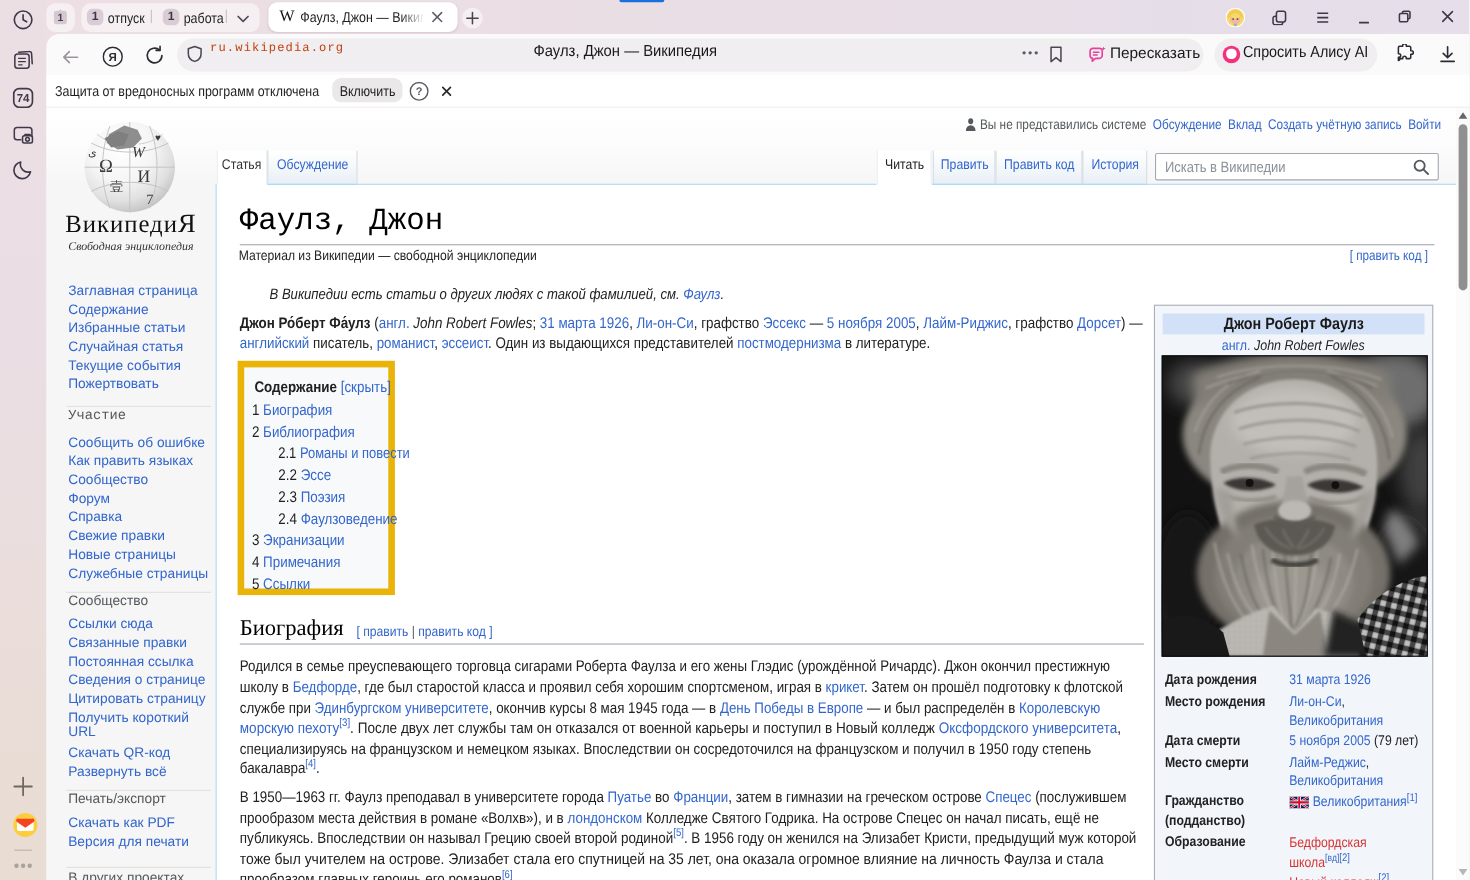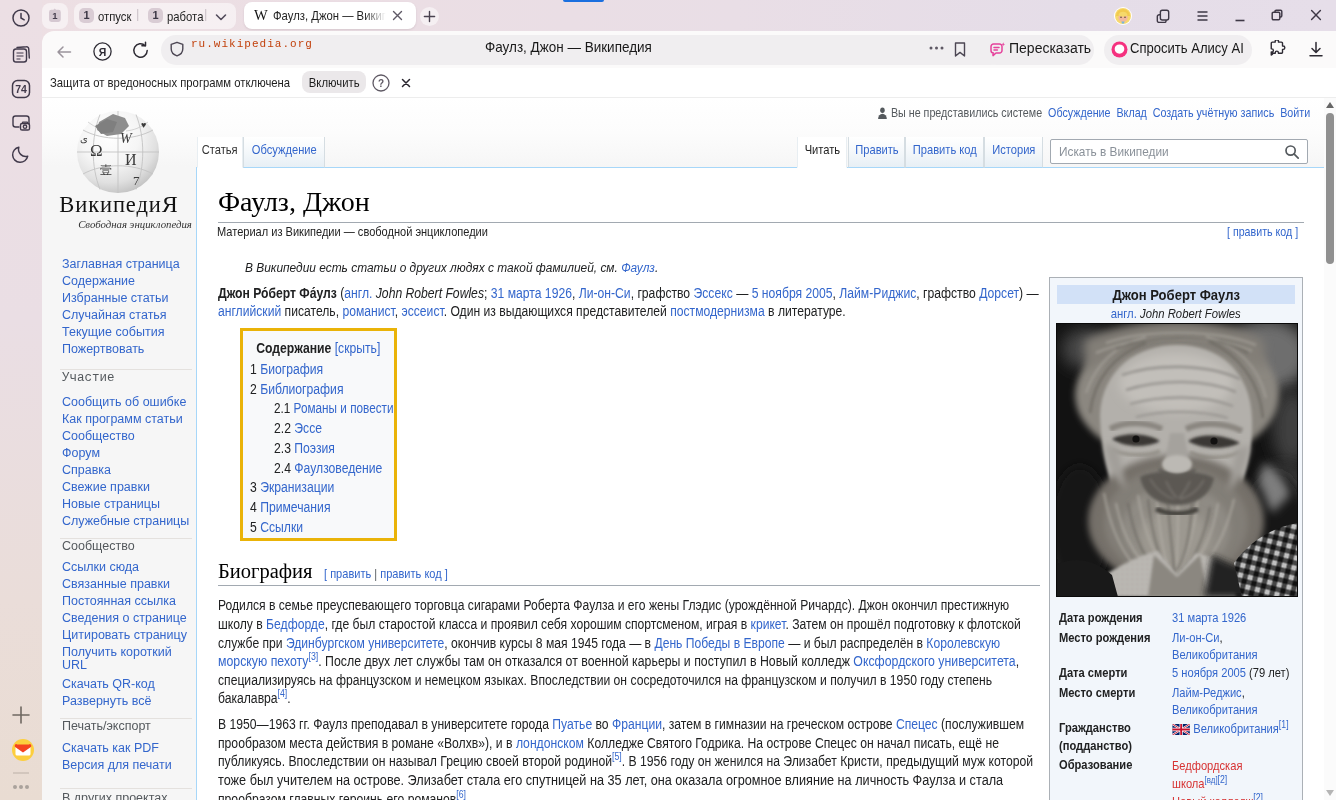--- a/index.html
+++ b/index.html
@@ -35,21 +35,21 @@
 .wtab { position:absolute; top:39px; height:31px; font-size:12.8px; text-align:center; z-index:2; white-space:nowrap;
   background:linear-gradient(180deg,#ffffff 0%,#f3f7fa 55%,#e7eff5 100%); border:1px solid #d5dde2; border-bottom:1px solid #a7d7f9; color:#3366cc; line-height:26px; border-top:none;}
 .wtab.sel { background:#fff; color:#222; border-bottom:1px solid #fff; border-top:none; border-left-color:#e8eef2; border-right-color:#e8eef2;}
 .searchwrap { position:absolute; top:41px; left:1008px; width:258px; height:25px; background:#fff; border:1px solid #a2a9b1; border-radius:2px; z-index:2; }
 .searchwrap span { position:absolute; left:8px; top:4px; color:#8a9199; font-size:13.6px; }
 
 .wnav { position:absolute; left:0; top:0; width:154px; font-size:12px; }
 .wnav a { display:block; color:#3366cc; margin:0 0 4.6px 0; line-height:12.5px;}
 
 .serif { font-family:"Liberation Serif", serif; }
-h1.fz { font-family:Liberation Serif, serif; font-size:28px; font-weight:400; color:#000; line-height:32px;
+h1.fz { font-family:Liberation Mono, monospace; font-size:28px; font-weight:400; color:#000; line-height:32px;
   border-bottom:1px solid #a2a9b1; padding-top:4px; padding-bottom:4px; }
 .tl { white-space:nowrap; transform-origin:0 50%; }
 sup { font-size:10px; line-height:0; }
 .sx { display:inline-block; transform:scaleX(0.87); transform-origin:0 50%; white-space:nowrap; }
 .sxc { display:inline-block; transform:scaleX(0.87); transform-origin:50% 50%; white-space:nowrap; }
 .wnav .sx, .tocitems .sx { display:block; } .wnav .sx { transform:none; }
 </style>
 </head>
 <body>
 <div id="app">
@@ -258,40 +258,40 @@
       <text x="17" y="46" font-size="17">Ω</text>
               <text x="47" y="33" font-size="14" font-style="italic">W</text>
       <text x="52" y="55" font-size="16">И</text>
               <text x="27" y="64" font-size="12">壹</text>
       <text x="60" y="75" font-size="13">7</text>
               <text x="7" y="32" font-size="10">ی</text>
       <text x="68" y="18" font-size="9">♥</text>
     </g>
    </svg>
    <div class="serif" style="position:absolute;left:0;top:93px;width:154px;text-align:center;font-size:22.5px;color:#111;letter-spacing:0.9px;">Википеди<span style="font-size:24px;">Я</span></div>
-   <div class="serif" style="position:absolute;left:0;top:120px;width:154px;text-align:center;font-size:10.8px;font-style:italic;color:#333;margin-left:16px;">Свободная энциклопедия</div>
+   <div class="serif" style="position:absolute;left:0;top:120px;width:154px;text-align:center;font-size:10.8px;font-style:italic;color:#333;">Свободная энциклопедия</div>
   </div>
   <div class="wnav" style="font-size:12.5px;line-height:17.2px;">
    <div style="position:absolute;left:18px;top:271px;width:132px;border-top:1px solid #e4e1de;"></div>
    <div style="position:absolute;left:18px;top:440px;width:132px;border-top:1px solid #e4e1de;"></div>
    <div style="position:absolute;left:18px;top:620px;width:132px;border-top:1px solid #e4e1de;"></div>
    <div style="position:absolute;left:18px;top:690px;width:132px;border-top:1px solid #e4e1de;"></div>
 
    <div style="position:absolute;left:20px;top:159.5px;width:150px;">
     <a class="bl sx" href="#">Заглавная страница</a>
     <a class="bl sx" href="#">Содержание</a>
     <a class="bl sx" href="#">Избранные статьи</a>
     <a class="bl sx" href="#">Случайная статья</a>
     <a class="bl sx" href="#">Текущие события</a>
     <a class="bl sx" href="#">Пожертвовать</a>
    </div>
    <div class="sx" style="position:absolute;left:20px;top:271.5px;color:#54595d;font-family:Liberation Mono, monospace;">Участие</div>
    <div style="position:absolute;left:20px;top:297.5px;width:150px;">
     <a class="bl sx" href="#">Сообщить об ошибке</a>
-    <a class="bl sx" href="#">Как программ статьи</a>
+    <a class="bl sx" href="#">Как править языках</a>
     <a class="bl sx" href="#">Сообщество</a>
     <a class="bl sx" href="#">Форум</a>
     <a class="bl sx" href="#">Справка</a>
     <a class="bl sx" href="#">Свежие правки</a>
     <a class="bl sx" href="#">Новые страницы</a>
     <a class="bl sx" href="#">Служебные страницы</a>
    </div>
    <div class="sx" style="position:absolute;left:20px;top:439.5px;color:#54595d;">Сообщество</div>
    <div style="position:absolute;left:20px;top:462.5px;width:150px;">
     <a class="bl sx" href="#">Ссылки сюда</a>
@@ -314,21 +314,21 @@
   <div class="content">
    <h1 class="fz" style="position:absolute;left:21px;top:14px;width:1086px;">Фаулз, Джон</h1>
    <div class="sx" style="position:absolute;left:20px;top:57px;font-size:12.7px;color:#222;">Материал из Википедии — свободной энциклопедии</div>
    <div class="sx" style="position:absolute;left:1030px;top:57px;font-size:12.7px;transform:scaleX(0.84);"><span class="bl">[ править код ]</span></div>
    <div class="sx" style="position:absolute;left:48px;top:92px;font-size:13.7px;font-style:italic;">В Википедии есть статьи о других людях с такой фамилией, см. <a class="bl" href="#">Фаулз</a>.</div>
    <div style="position:absolute;left:21px;top:115.8px;font-size:14px;line-height:18.3px;">
     <div class="tl" style="transform:scaleX(0.869);"><b>Джон Ро́берт Фа́улз</b> (<a class="bl" href="#">англ.</a> <i>John Robert Fowles</i>; <a class="bl" href="#">31 марта 1926</a>, <a class="bl" href="#">Ли-он-Си</a>, графство <a class="bl" href="#">Эссекс</a> — <a class="bl" href="#">5 ноября 2005</a>, <a class="bl" href="#">Лайм-Риджис</a>, графство <a class="bl" href="#">Дорсет</a>) —</div>
     <div class="tl" style="transform:scaleX(0.867);"><a class="bl" href="#">английский</a> писатель, <a class="bl" href="#">романист</a>, <a class="bl" href="#">эссеист</a>. Один из выдающихся представителей <a class="bl" href="#">постмодернизма</a> в литературе.</div>
    </div>
 
-   <div style="position:absolute;left:19px;top:160px;width:157px;height:213px;background:#f8f9fa;border:3px solid #eab308;font-size:14px;margin-left:24px;">
+   <div style="position:absolute;left:19px;top:160px;width:143px;height:213px;background:#f8f9fa;border:6px solid #eab308;font-size:14px;">
      <div style="text-align:center;margin-top:9px;"><span class="sxc"><b>Содержание</b> <span class="bl">[скрыть]</span></span></div>
      <div class="tocitems" style="margin:4px 0 0 7px;line-height:19.7px;white-space:nowrap;">
        <div class="sx">1 <a class="bl" href="#">Биография</a></div>
        <div class="sx">2 <a class="bl" href="#">Библиография</a></div>
        <div class="sx" style="margin-left:24px;transform:scaleX(0.84);">2.1 <a class="bl" href="#">Романы и повести</a></div>
        <div class="sx" style="margin-left:24px;">2.2 <a class="bl" href="#">Эссе</a></div>
        <div class="sx" style="margin-left:24px;">2.3 <a class="bl" href="#">Поэзия</a></div>
        <div class="sx" style="margin-left:24px;">2.4 <a class="bl" href="#">Фаулзоведение</a></div>
        <div class="sx">3 <a class="bl" href="#">Экранизации</a></div>
        <div class="sx">4 <a class="bl" href="#">Примечания</a></div>

